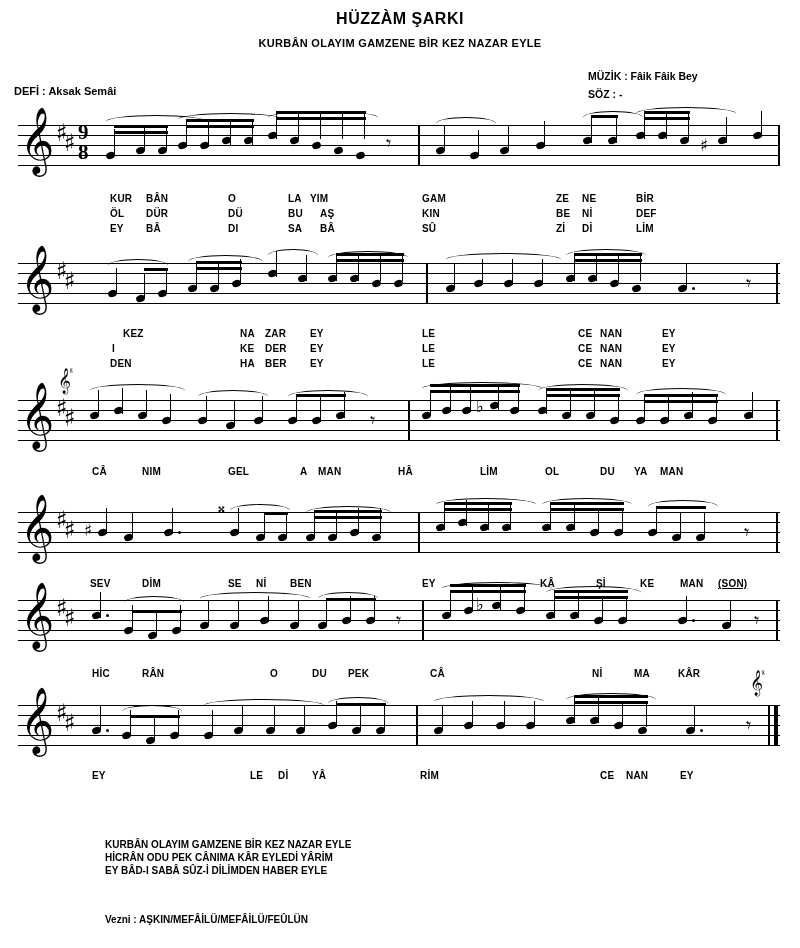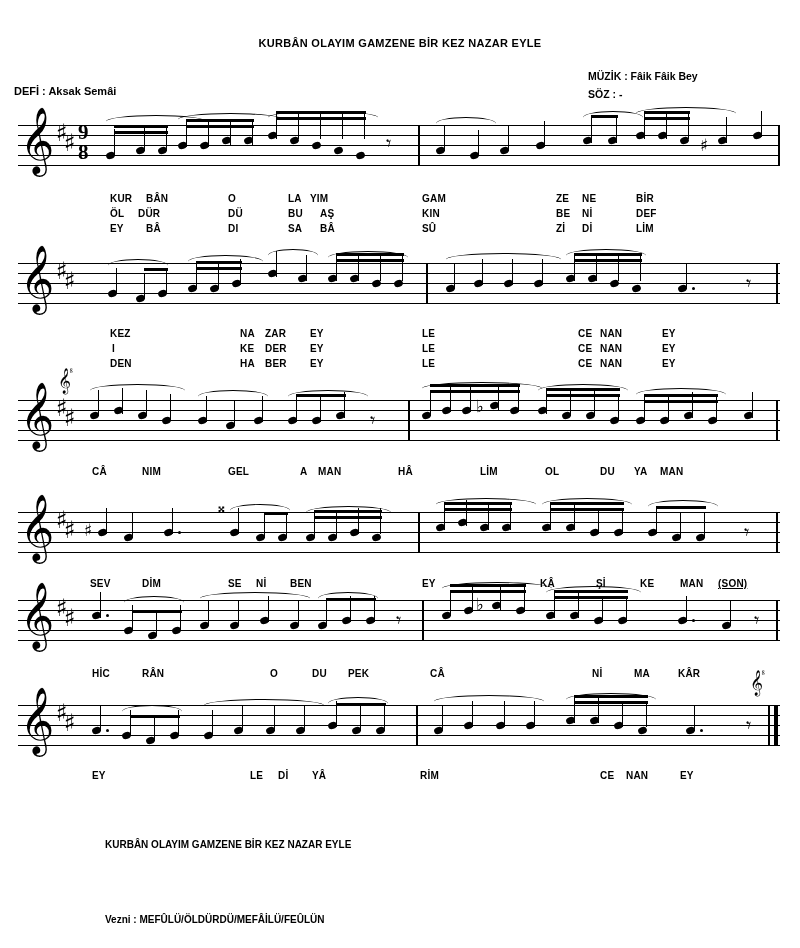--- a/index.html
+++ b/index.html
@@ -229,20 +229,21 @@
     top: 914px;
     font-size: 10px;
     font-weight: bold;
   }
 </style>
 </head>
 <body>
 
 <div class="sheet">
 
+  <div class="title">HÜZZÀM ŞARKI</div>
   <div class="subtitle">KURBÂN OLAYIM GAMZENE BİR KEZ NAZAR EYLE</div>
   <div class="usul">DEFİ : Aksak Semâi</div>
   <div class="credit-music">MÜZİK : Fâik Fâik Bey</div>
   <div class="credit-lyric">SÖZ :  -</div>
 
   <div class="system" style="top:125px;">
     <div class="staff">
       <div class="line"></div>
       <div class="line"></div>
       <div class="line"></div>
@@ -340,21 +341,21 @@
     <span class="lyric-syl" style="left:228px">O</span>
     <span class="lyric-syl" style="left:288px">LA</span>
     <span class="lyric-syl" style="left:310px">YIM</span>
     <span class="lyric-syl" style="left:422px">GAM</span>
     <span class="lyric-syl" style="left:556px">ZE</span>
     <span class="lyric-syl" style="left:582px">NE</span>
     <span class="lyric-syl" style="left:636px">BİR</span>
   </div>
   <div class="lyric-row" style="top:208px;">
     <span class="lyric-syl" style="left:110px">ÖL</span>
-    <span class="lyric-syl" style="left:138px">DÜR</span>
+    <span class="lyric-syl" style="left:146px">DÜR</span>
     <span class="lyric-syl" style="left:228px">DÜ</span>
     <span class="lyric-syl" style="left:288px">BU</span>
     <span class="lyric-syl" style="left:320px">AŞ</span>
     <span class="lyric-syl" style="left:422px">KIN</span>
     <span class="lyric-syl" style="left:556px">BE</span>
     <span class="lyric-syl" style="left:582px">Nİ</span>
     <span class="lyric-syl" style="left:636px">DEF</span>
   </div>
   <div class="lyric-row" style="top:223px;">
     <span class="lyric-syl" style="left:110px">EY</span>
@@ -445,21 +446,21 @@
       <div class="stem" style="left:668px; top:0px;"></div>
       <div class="dot" style="left:674px; top:24px;"></div>
 
       <div class="rest" style="left:728px; top:10px;">𝄾</div>
 
       <div class="barline" style="left:758px;"></div>
     </div>
   </div>
 
   <div class="lyric-row" style="top:328px;">
-    <span class="lyric-syl" style="left:110px">KEZ</span>
+    <span class="lyric-syl" style="left:123px">KEZ</span>
     <span class="lyric-syl" style="left:240px">NA</span>
     <span class="lyric-syl" style="left:265px">ZAR</span>
     <span class="lyric-syl" style="left:310px">EY</span>
     <span class="lyric-syl" style="left:422px">LE</span>
     <span class="lyric-syl" style="left:578px">CE</span>
     <span class="lyric-syl" style="left:600px">NAN</span>
     <span class="lyric-syl" style="left:662px">EY</span>
   </div>
   <div class="lyric-row" style="top:343px;">
     <span class="lyric-syl" style="left:112px">I</span>
@@ -869,16 +870,18 @@
     <span class="lyric-syl" style="left:278px">Dİ</span>
     <span class="lyric-syl" style="left:312px">YÂ</span>
     <span class="lyric-syl" style="left:420px">RİM</span>
     <span class="lyric-syl" style="left:600px">CE</span>
     <span class="lyric-syl" style="left:626px">NAN</span>
     <span class="lyric-syl" style="left:680px">EY</span>
   </div>
 
   <div class="footer-verse">
     <div>KURBÂN OLAYIM GAMZENE BİR KEZ NAZAR EYLE</div>
-  </div>
-  <div class="vezin">Vezni : MEFÛLÜ/ÖLDÜRDÜ/MEFÂİLÜ/FEÛLÜN</div>
+    <div>HİCRÂN ODU PEK CÂNIMA KÂR EYLEDİ YÂRİM</div>
+    <div>EY BÂD-I SABÂ SÛZ-İ DİLİMDEN HABER EYLE</div>
+  </div>
+  <div class="vezin">Vezni : AŞKIN/MEFÂİLÜ/MEFÂİLÜ/FEÛLÜN</div>
 
 </div>
 
 </body></html>

